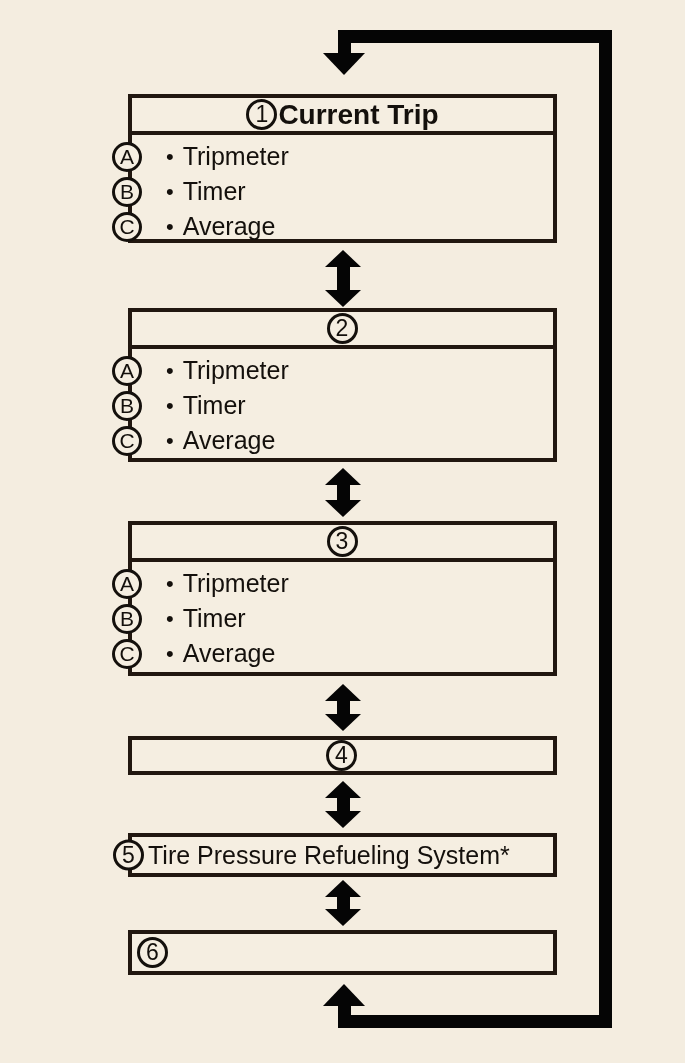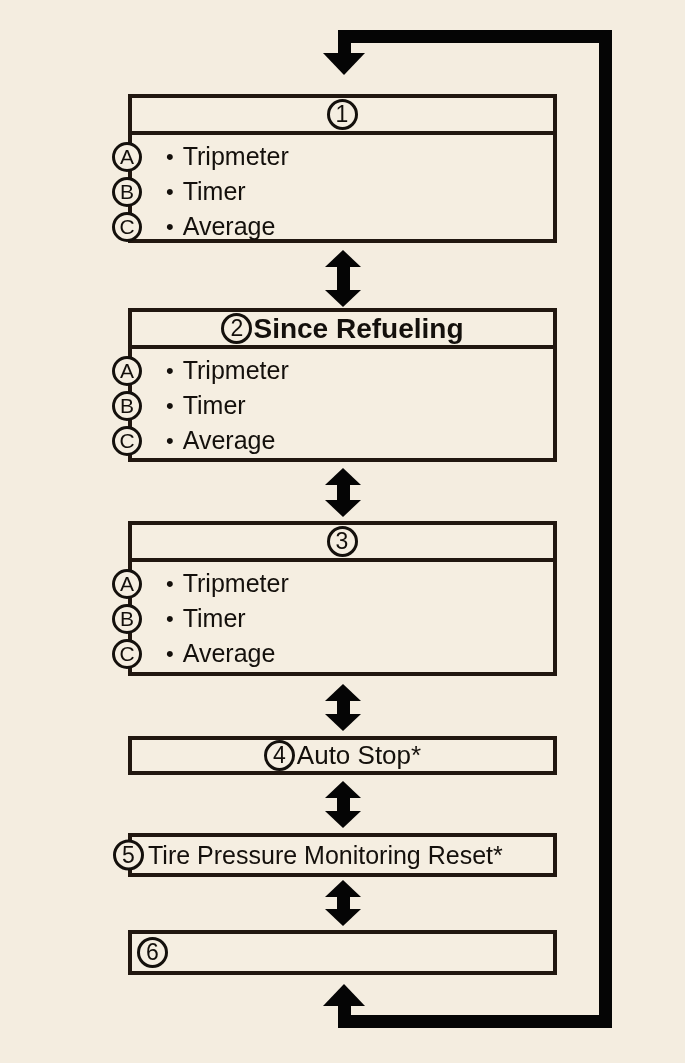--- a/index.html
+++ b/index.html
@@ -82,20 +82,21 @@
 
   <div class="loopbar" style="left:338px;top:41px;width:13px;height:13px;"></div>
   <div class="tri down" style="left:323px;top:53px;"></div>
 
   <div class="tri up" style="left:323px;top:984px;"></div>
   <div class="loopbar" style="left:338px;top:1004px;width:13px;height:13px;"></div>
 
   <div class="fbox" style="top:94px;height:149px;">
     <div class="header">
       <span class="num">1</span>
+        <span>Current Trip</span>
     </div>
     <div class="items">
       <div class="item">
         <span class="letter">A</span>
         <span class="bullet">•</span>
         <span>Tripmeter</span>
       </div>
       <div class="item">
         <span class="letter">B</span>
         <span class="bullet">•</span>
@@ -111,21 +112,20 @@
 
   <div class="varrow" style="top:250px;height:57px;">
     <span class="head-up"></span>
       <span class="shaft"></span>
       <span class="head-down"></span>
   </div>
 
   <div class="fbox" style="top:308px;height:154px;">
     <div class="header">
       <span class="num">2</span>
-        <span>Since Refueling</span>
     </div>
     <div class="items">
       <div class="item">
         <span class="letter">A</span>
         <span class="bullet">•</span>
         <span>Tripmeter</span>
       </div>
       <div class="item">
         <span class="letter">B</span>
         <span class="bullet">•</span>
@@ -169,32 +169,31 @@
   </div>
 
   <div class="varrow" style="top:684px;height:47px;">
     <span class="head-up"></span>
       <span class="shaft"></span>
       <span class="head-down"></span>
   </div>
 
   <div class="fbox single" style="top:736px;height:39px;">
     <span class="num">4</span>
-      <span>Auto Stop*</span>
   </div>
 
   <div class="varrow" style="top:781px;height:47px;">
     <span class="head-up"></span>
       <span class="shaft"></span>
       <span class="head-down"></span>
   </div>
 
   <div class="fbox single left-circle" style="top:833px;height:44px;">
     <span class="num outside">5</span>
-      <span>Tire Pressure Monitoring Reset*</span>
+      <span>Tire Pressure Refueling System*</span>
   </div>
 
   <div class="varrow" style="top:880px;height:46px;">
     <span class="head-up"></span>
       <span class="shaft"></span>
       <span class="head-down"></span>
   </div>
 
   <div class="fbox single inside-circle" style="top:930px;height:45px;">
     <span class="num">6</span>

